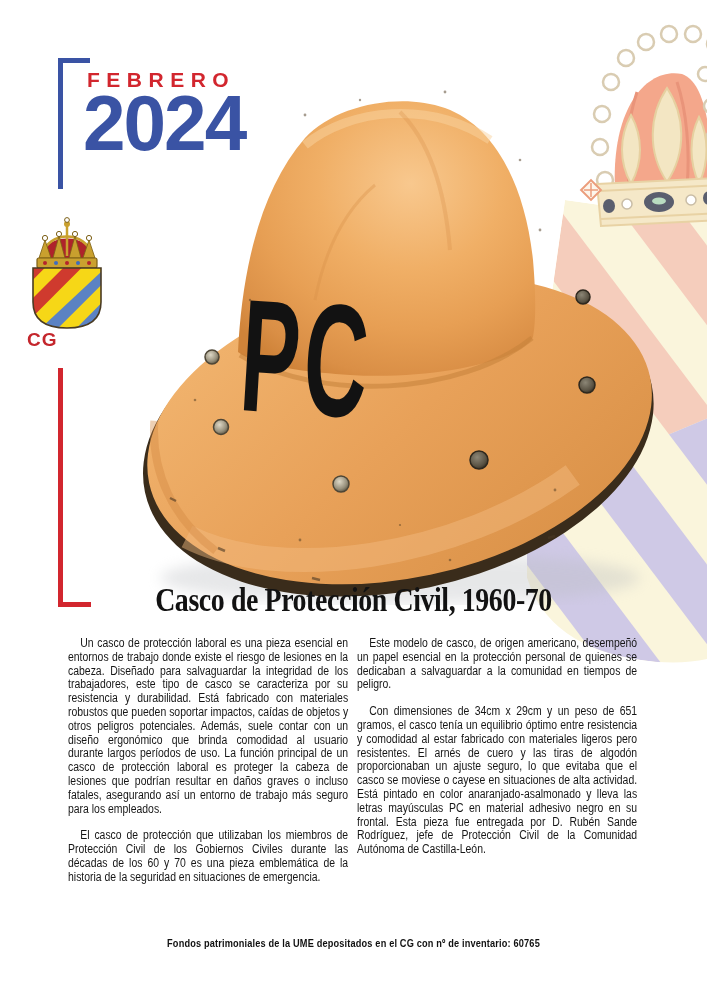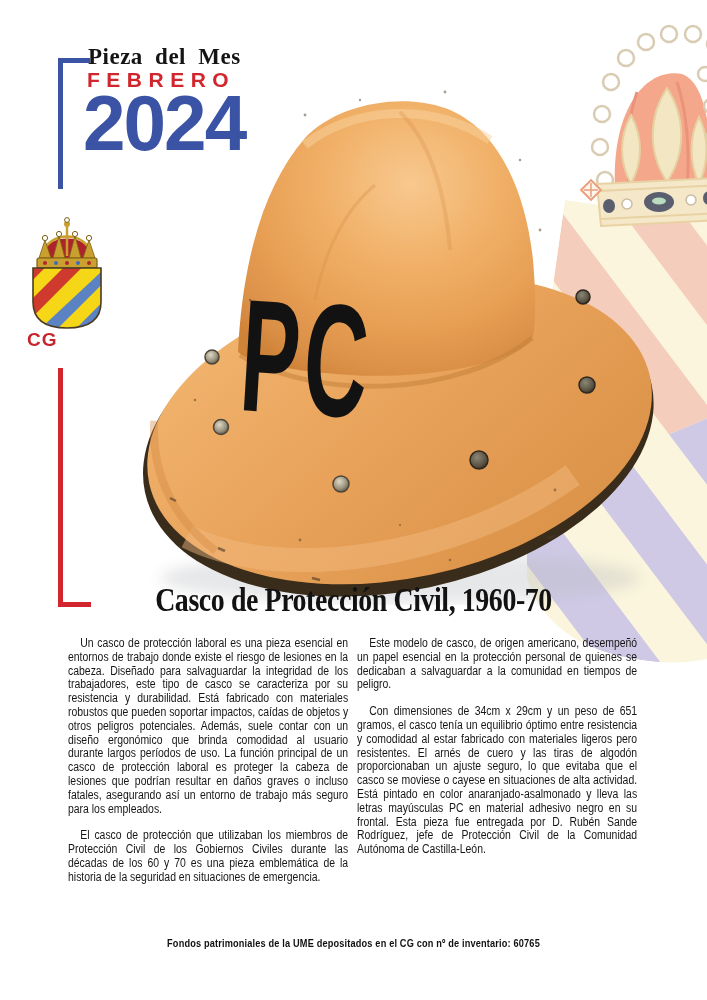--- a/index.html
+++ b/index.html
@@ -204,21 +204,20 @@
     </g>
     <g stroke="#4a3824" stroke-width="2.5" opacity=".6">
       <path d="M70,428 l6,3"></path>
         <path d="M118,478 l7,3"></path>
         <path d="M212,508 l8,2"></path>
         <path d="M448,468 l7,-2"></path>
     </g>
   </svg>
 
   <div class="bracket-blue"></div>
-  <div class="series-title">Pieza del Mes</div>
   <div class="month-label">FEBRERO</div>
   <div class="year-label">2024</div>
 
   <svg class="cg-emblem" viewBox="0 0 80 116">
     <defs>
       <clipPath id="cgShield">
           <path d="M6,52 H74 V86 Q74,112 40,112 Q6,112 6,86 Z"></path>
         </clipPath>
       <clipPath id="cgRed">
           <polygon points="6,52 66,52 6,108"></polygon>

